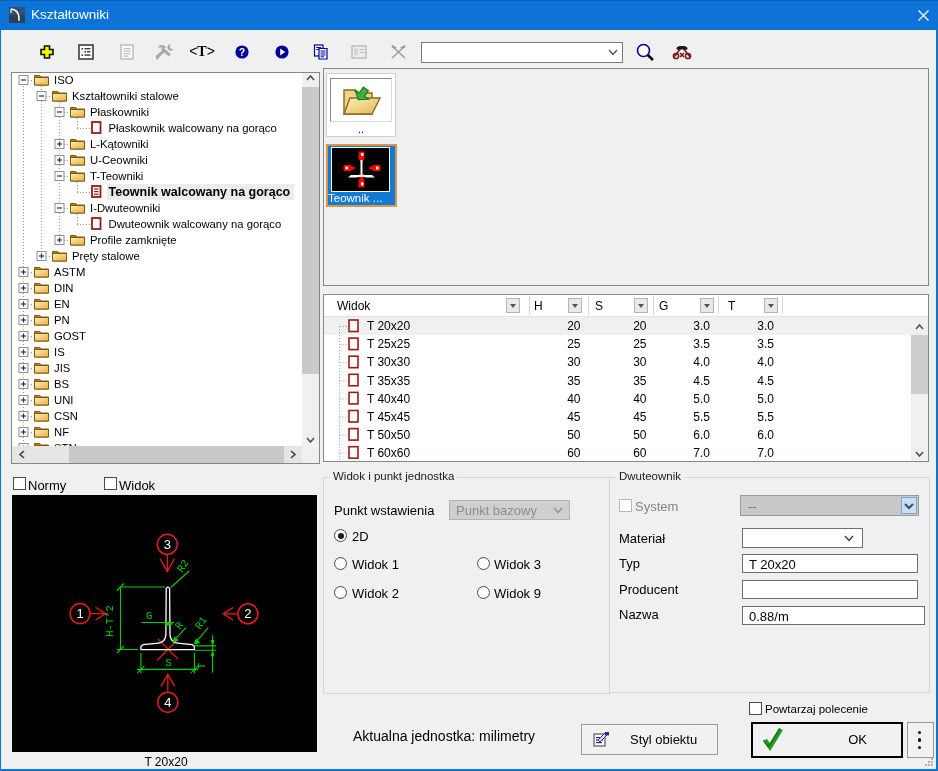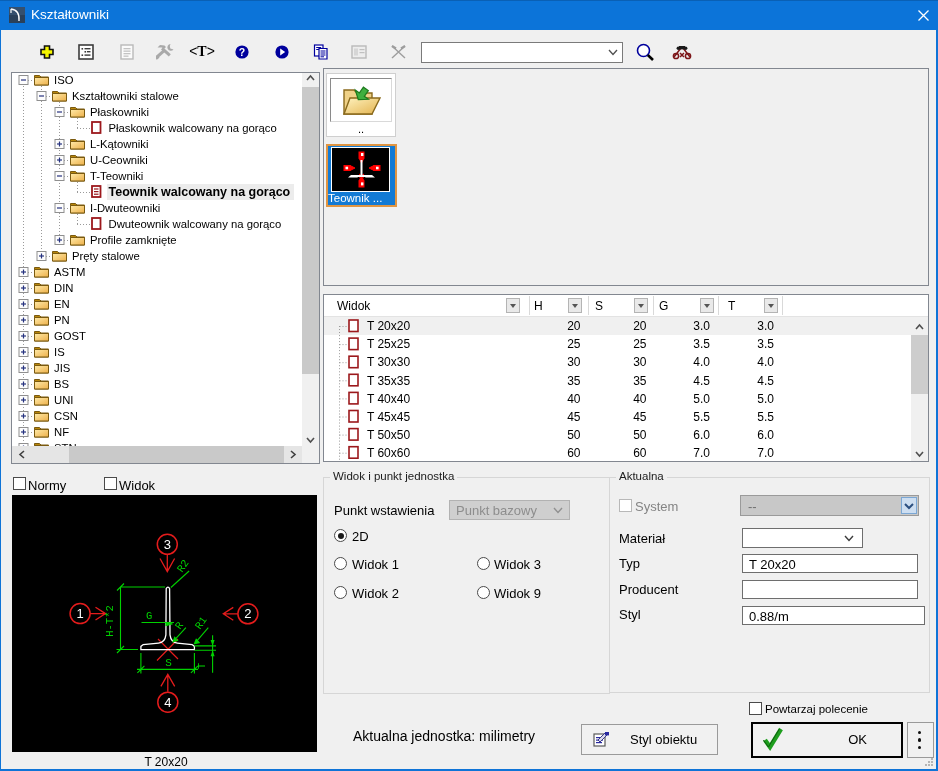--- a/index.html
+++ b/index.html
@@ -530,21 +530,21 @@
 <text x="193" y="171" font-size="10.5" fill="#00d200" text-anchor="middle" font-family="Liberation Mono" transform="rotate(-90 193 171)">T</text>
 <g stroke="#00d200" stroke-width="1.1" fill="none">
         <path d="M128.9,158 L128.9,178.5 M182.4,158 L182.4,178.5 M125,174.4 L186,174.4 M125.4,177.9 L132.4,170.9 M178.9,177.9 L185.9,170.9"></path>
       </g>
 <text x="156.6" y="171" font-size="11" fill="#00d200" text-anchor="middle" font-family="Liberation Mono">S</text>
 </svg>
 <div class="lbl" style="left:120px;top:755px;width:90px;text-align:center">T 20x20</div>
 <div class="gbox" style="left:322px;top:477px;width:287px;height:217px"></div>
 <div class="glabel" style="left:329px;top:470px">Widok i punkt jednostka</div>
 <div class="gbox" style="left:608px;top:477px;width:321px;height:216px"></div>
-<div class="glabel" style="left:615px;top:470px">Aktualna</div>
+<div class="glabel" style="left:615px;top:470px">Dwuteownik</div>
 <div class="lbl13" style="left:333px;top:503px">Punkt wstawienia</div>
 <div class="abs" style="left:448px;top:500px;width:121px;height:20px;background:#cfcfcf;border:1px solid #b2b2b2;box-sizing:border-box"></div>
 <div class="abs" style="left:455px;top:503px;font-size:13px;color:#8d8d8d">Punkt bazowy</div>
 <svg class="abs" style="left:552px;top:507px" width="10" height="7" viewBox="0 0 10 7">
       <path d="M1,1 L5,5.5 L9,1" fill="none" stroke="#909090" stroke-width="1.4"></path>
     </svg>
 <div class="radio" style="left:333px;top:529px"></div>
 <div class="abs" style="left:336.5px;top:532.5px;width:6px;height:6px;border-radius:50%;background:#1a1a1a"></div>
 <div class="lbl13" style="left:351px;top:529px">2D</div>
 <div class="radio" style="left:333px;top:557px"></div>
@@ -565,21 +565,21 @@
     </svg>
 <div class="lbl13" style="left:618px;top:531px">Materiał</div>
 <div class="abs" style="left:741px;top:528px;width:121px;height:20px;background:#fff;border:1px solid #6e6e6e;box-sizing:border-box"></div>
 <svg class="abs" style="left:843px;top:535px" width="10" height="7" viewBox="0 0 10 7">
       <path d="M1,1 L5,5.5 L9,1" fill="none" stroke="#3c3c3c" stroke-width="1.4"></path>
     </svg>
 <div class="lbl13" style="left:618px;top:556px">Typ</div>
 <div class="field" style="left:741px;top:554px;width:176px;height:19px">T 20x20</div>
 <div class="lbl13" style="left:618px;top:582px">Producent</div>
 <div class="field" style="left:741px;top:580px;width:176px;height:19px"></div>
-<div class="lbl13" style="left:618px;top:607px">Styl</div>
+<div class="lbl13" style="left:618px;top:607px">Nazwa</div>
 <div class="field" style="left:741px;top:606px;width:183px;height:19px">0.88/m</div>
 <div class="abs" style="left:352px;top:728px;font-size:14px;color:#000;white-space:nowrap">Aktualna jednostka: milimetry</div>
 <div class="btn" style="left:580px;top:724px;width:137px;height:31px"></div>
 <svg class="abs" style="left:592px;top:731px" width="17" height="16" viewBox="0 0 17 16">
  <rect x="1" y="3" width="11" height="12" fill="#fff" stroke="#5a5a5a" stroke-width="1.2"></rect>
  <g fill="#2a2aa0">
         <rect x="3" y="6" width="5" height="1.2"></rect>
         <rect x="3" y="8.5" width="7" height="1.2"></rect>
         <rect x="3" y="11" width="6" height="1.2"></rect>
       </g>

